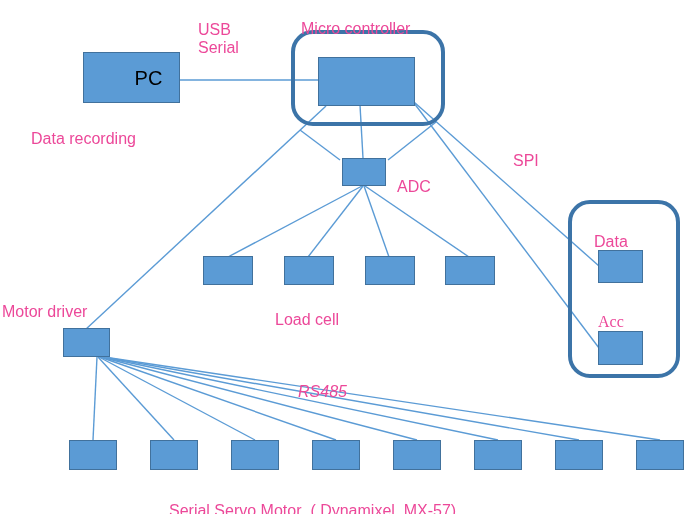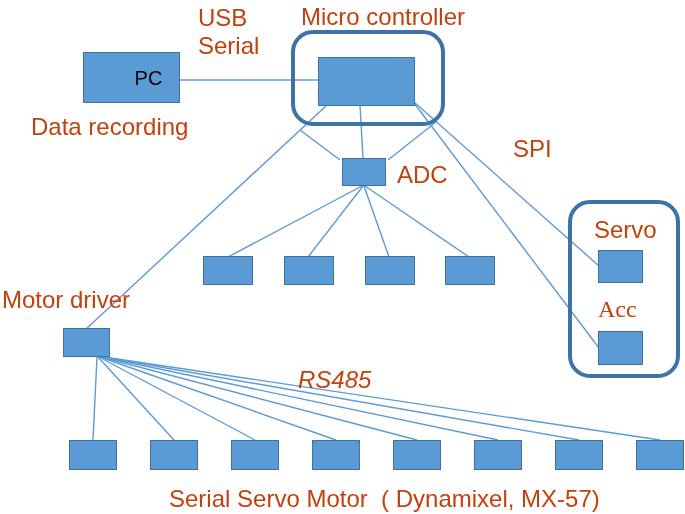--- a/index.html
+++ b/index.html
@@ -37,24 +37,25 @@
   }
   .group {
     position: absolute;
     border: 4px solid #3C74A8;
     border-radius: 22px;
     box-sizing: border-box;
     background: transparent;
   }
   .label {
     position: absolute;
-    color: #c2410c;
-    font-size: 24px;
+    color: #ec4899;
+    font-size: 16px;
     line-height: 1.15;
     white-space: pre;
+    margin-top: 17px;
   }
 </style>
 </head>
 <body>
 
 <div id="canvas">
 
   <svg id="wires" viewBox="0 0 685 514">
     <g stroke="#5B9BD5" stroke-width="1.4" fill="none">
 
@@ -156,24 +157,25 @@
 Serial</div>
 
   <div class="label" style="left:31px; top:113px;">Data recording</div>
 
   <div class="label" style="left:301px; top:3px;">Micro controller</div>
 
   <div class="label" style="left:397px; top:161px;text-align:center;">ADC</div>
 
   <div class="label" style="left:513px; top:135px;">SPI</div>
 
-  <div class="label" style="left:594px; top:216px;">Servo</div>
+  <div class="label" style="left:594px; top:216px;">Data</div>
 
   <div class="label" style="left:598px; top:296px;font-family:Liberation Serif, serif;">Acc</div>
 
+  <div class="label" style="left:275px; top:294px;">Load cell</div>
 
   <div class="label" style="left:2px; top:286px;">Motor driver</div>
 
   <div class="label" style="left:298px; top:366px;font-style:italic;">RS485</div>
 
   <div class="label" style="left:169px; top:485px;">Serial Servo Motor  ( Dynamixel, MX-57)</div>
 
 </div>
 
 </body></html>

